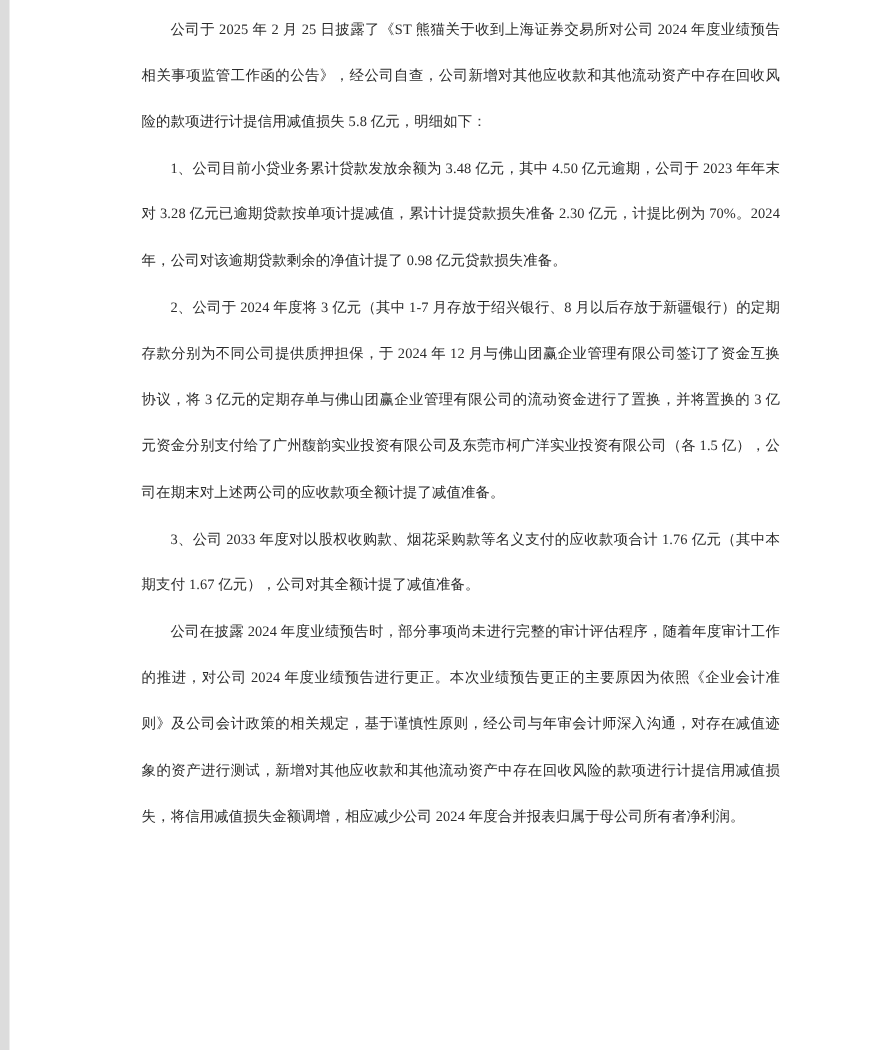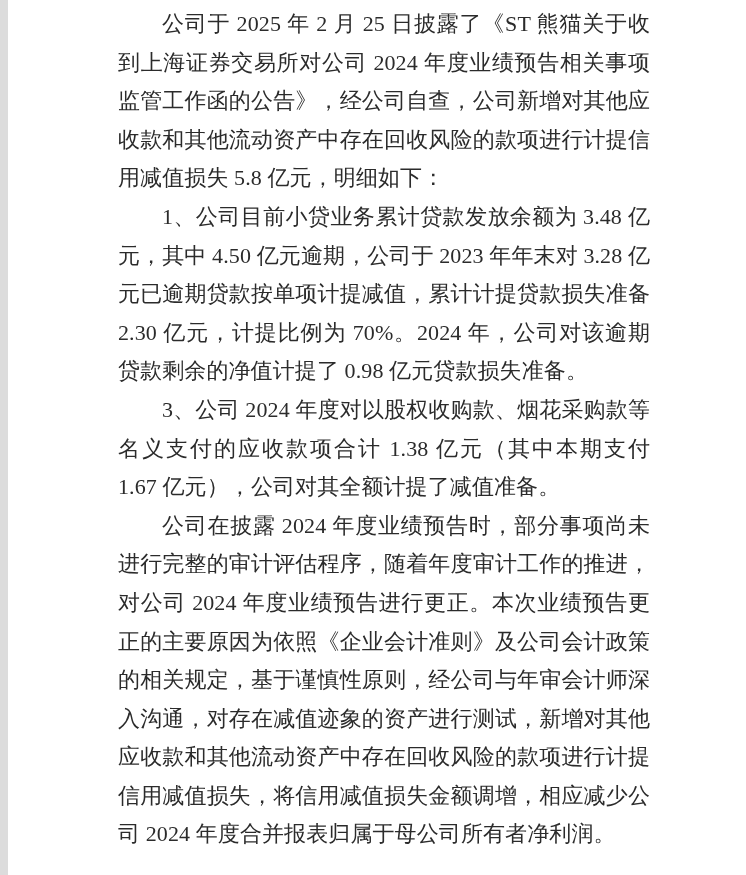--- a/index.html
+++ b/index.html
@@ -24,21 +24,21 @@
   }
   #content {
     position: absolute;
     left: 110px;
     top: 0;
     width: 532px;
   }
   p.para {
     margin: 0;
     color: #2b2b2b;
-    font-size: 22px;
+    font-size: 12px;
     line-height: 38.6px;
     text-align: justify;
     text-justify: inter-ideograph;
     text-indent: 2em;
     letter-spacing: 0.1px;
     white-space: normal;
   }
   p.para.first {
     margin-top: 5px;
   }
@@ -60,17 +60,18 @@
   }
 </style>
 </head>
 <body>
 
 <div class="gutter"></div>
 <div id="page">
   <div id="content">
       <p class="para first">公司于 2025 年 2 月 25 日披露了《ST 熊猫关于收到上海证券交易所对公司 2024 年度业绩预告相关事项监管工作函的公告》，经公司自查，公司新增对其他应收款和其他流动资产中存在回收风险的款项进行计提信用减值损失 5.8 亿元，明细如下：</p>
       <p class="para">1、公司目前小贷业务累计贷款发放余额为 3.48 亿元，其中 4.50 亿元逾期，公司于 2023 年年末对 3.28 亿元已逾期贷款按单项计提减值，累计计提贷款损失准备 2.30 亿元，计提比例为 70%。2024 年，公司对该逾期贷款剩余的净值计提了 0.98 亿元贷款损失准备。</p>
-      <p class="para">3、公司 2024 年度对以股权收购款、烟花采购款等名义支付的应收款项合计 1.38 亿元（其中本期支付 1.67 亿元），公司对其全额计提了减值准备。</p>
+      <p class="para">2、公司于 2024 年度将 3 亿元（其中 1-7 月存放于绍兴银行、8 月以后存放于新疆银行）的定期存款分别为不同公司提供质押担保，于 2024 年 12 月与佛山团赢企业管理有限公司签订了资金互换协议，将 3 亿元的定期存单与佛山团赢企业管理有限公司的流动资金进行了置换，并将置换的 3 亿元资金分别支付给了广州馥韵实业投资有限公司及东莞市柯广洋实业投资有限公司（各 1.5 亿），公司在期末对上述两公司的应收款项全额计提了减值准备。</p>
+      <p class="para">3、公司 2033 年度对以股权收购款、烟花采购款等名义支付的应收款项合计 1.76 亿元（其中本期支付 1.67 亿元），公司对其全额计提了减值准备。</p>
       <p class="para">公司在披露 2024 年度业绩预告时，部分事项尚未进行完整的审计评估程序，随着年度审计工作的推进，对公司 2024 年度业绩预告进行更正。本次业绩预告更正的主要原因为依照《企业会计准则》及公司会计政策的相关规定，基于谨慎性原则，经公司与年审会计师深入沟通，对存在减值迹象的资产进行测试，新增对其他应收款和其他流动资产中存在回收风险的款项进行计提信用减值损失，将信用减值损失金额调增，相应减少公司 2024 年度合并报表归属于母公司所有者净利润。</p>
     </div>
 </div>
 <div class="rightgutter"></div>
 
 </body></html>

